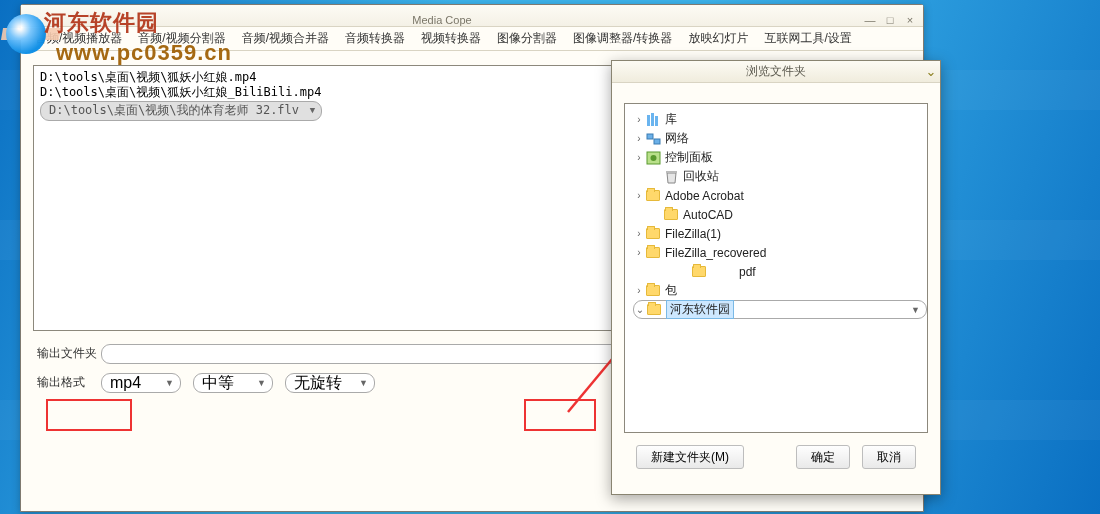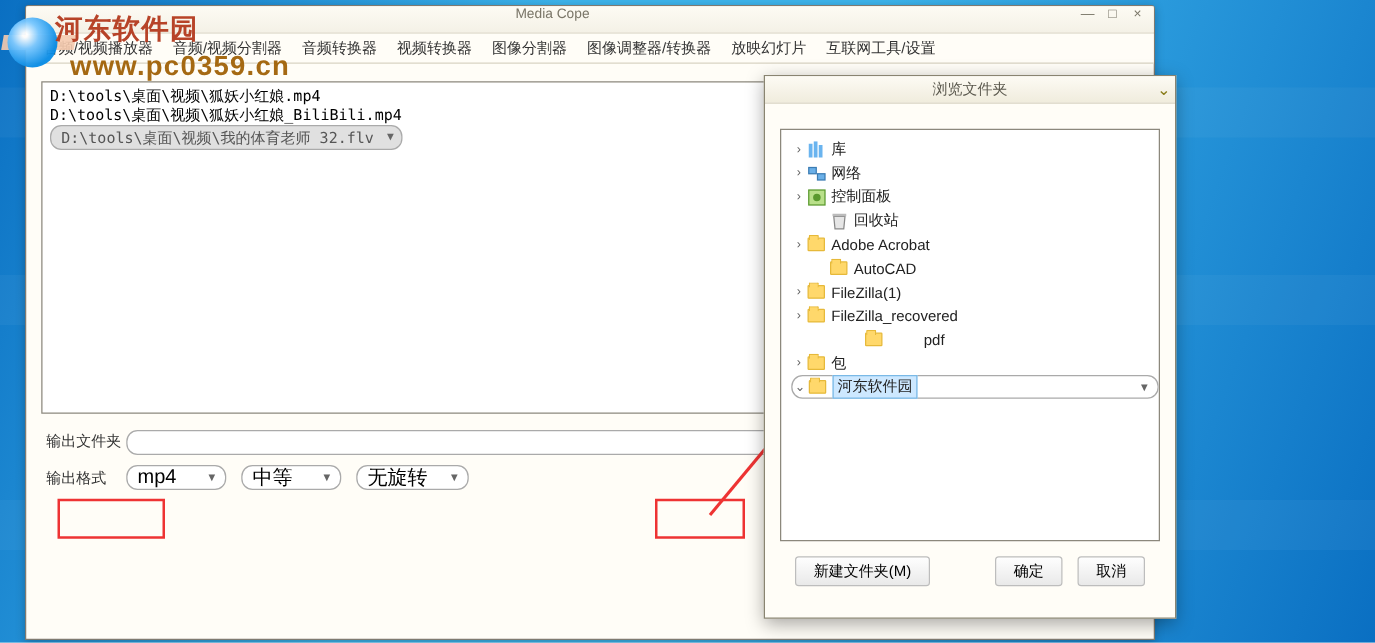--- a/index.html
+++ b/index.html
@@ -1,39 +1,39 @@
 <!DOCTYPE html>
 <html><head>
 <meta charset="utf-8">
 <style>
   * { box-sizing: border-box; margin: 0; padding: 0; font-family: "Microsoft YaHei", Arial, sans-serif; }
   body { width: 1100px; height: 514px; background: linear-gradient(135deg, #1a81c9 0%, #2a9fd6 50%, #1a81c9 100%); position: relative; overflow: hidden; }
   .desktop { position:absolute; inset:0; background: linear-gradient(110deg, #0a6fc2 0%, #3db4ec 35%, #3db4ec 55%, #0a6fc2 100%); }
   .hstripe { position:absolute; left:0; right:0; height:40px; background:rgba(255,255,255,0.04); }
 
   .mainwin { position:absolute; left:20px; top:4px; width:904px; height:508px; background:#fffdf7; border:1px solid #7f7a70; border-radius:3px 3px 0 0; box-shadow:0 2px 8px rgba(0,0,0,.25); }
-  .titlebar { height:22px; background:linear-gradient(#fdfbf4,#f4f1e6); border-bottom:1px solid #d9d4c3; display:flex; align-items:flex-start; }
+  .titlebar { height:22px; background:linear-gradient(#fdfbf4,#f4f1e6); border-bottom:1px solid #d9d4c3; display:flex; align-items:flex-end; }
   .titlebar .title { flex:1; text-align:center; font-size:11px; color:#7a7668; }
   .titlebar .winbtns { display:flex; gap:6px; padding-right:6px; }
   .winbtn { font-size:11px; color:#7a7668; cursor:pointer; width:14px; text-align:center; }
 
   .tabs { display:flex; height:24px; background:#fffdf7; padding-left:6px; align-items:flex-end; border-bottom:1px solid #d9d4c3; }
   .tab { font-size:12px; color:#333; padding:4px 8px 3px; cursor:pointer; white-space:nowrap; }
 
   .content { padding:14px 12px 0; }
   .filelistwrap { border:1px solid #8c887c; height:266px; background:#fff; padding:4px 6px; position:relative; }
   #filelist .row { font-family: Consolas, monospace; font-size:12px; color:#000; line-height:15px; cursor:pointer; }
   #filelist .row.sel { background:#e0e0e0; color:#555; }
 
   .outrow { display:flex; align-items:center; margin-top:12px; gap:0; }
   .label { font-size:12px; color:#333; padding:2px 4px; }
   .textinput { flex:1; height:20px; border:1px solid #aaa; border-radius:9px; font-size:12px; padding:0 8px; }
   .btn { height:20px; min-width:56px; border:1px solid #bbb; border-radius:9px; background:linear-gradient(#fff,#e8e8e8); font-size:12px; color:#333; cursor:pointer; padding:0 10px; }
   .btn.disabled { color:#999; }
-  .formatrow { display:flex; align-items:flex-start; gap:12px; margin-top:8px; }
+  .formatrow { display:flex; align-items:flex-end; gap:12px; margin-top:8px; }
   .sel { height:20px; border:1px solid #aaa; border-radius:9px; background:#fff; font-size:16px; padding:0 22px 0 8px; display:inline-flex; align-items:center; position:relative; cursor:pointer; }
   .sel::after { content:"▼"; position:absolute; right:6px; font-size:9px; color:#666; }
 
   .redbox { position:absolute; border:2px solid #e33; background:transparent; pointer-events:none; }
 
   .arrow { position:absolute; pointer-events:none; }
   .arrow svg { overflow:visible; }
 
   
   .dlg { position:absolute; left:611px; top:60px; width:330px; height:435px; background:#fffdf7; border:1px solid #898471; box-shadow:0 4px 14px rgba(0,0,0,.35); }
@@ -73,20 +73,21 @@
     <span class="winbtns">
       <span class="winbtn">—</span>
       <span class="winbtn">□</span>
       <span class="winbtn">×</span>
     </span>
   </div>
 
   <div class="tabs" id="tabs">
       <span class="tab">音频/视频播放器</span>
       <span class="tab">音频/视频分割器</span>
+      <span class="tab">音频/视频合并器</span>
       <span class="tab">音频转换器</span>
       <span class="tab">视频转换器</span>
       <span class="tab">图像分割器</span>
       <span class="tab">图像调整器/转换器</span>
       <span class="tab">放映幻灯片</span>
       <span class="tab">互联网工具/设置</span>
     </div>
 
   <div class="content">
     <div class="filelistwrap">

